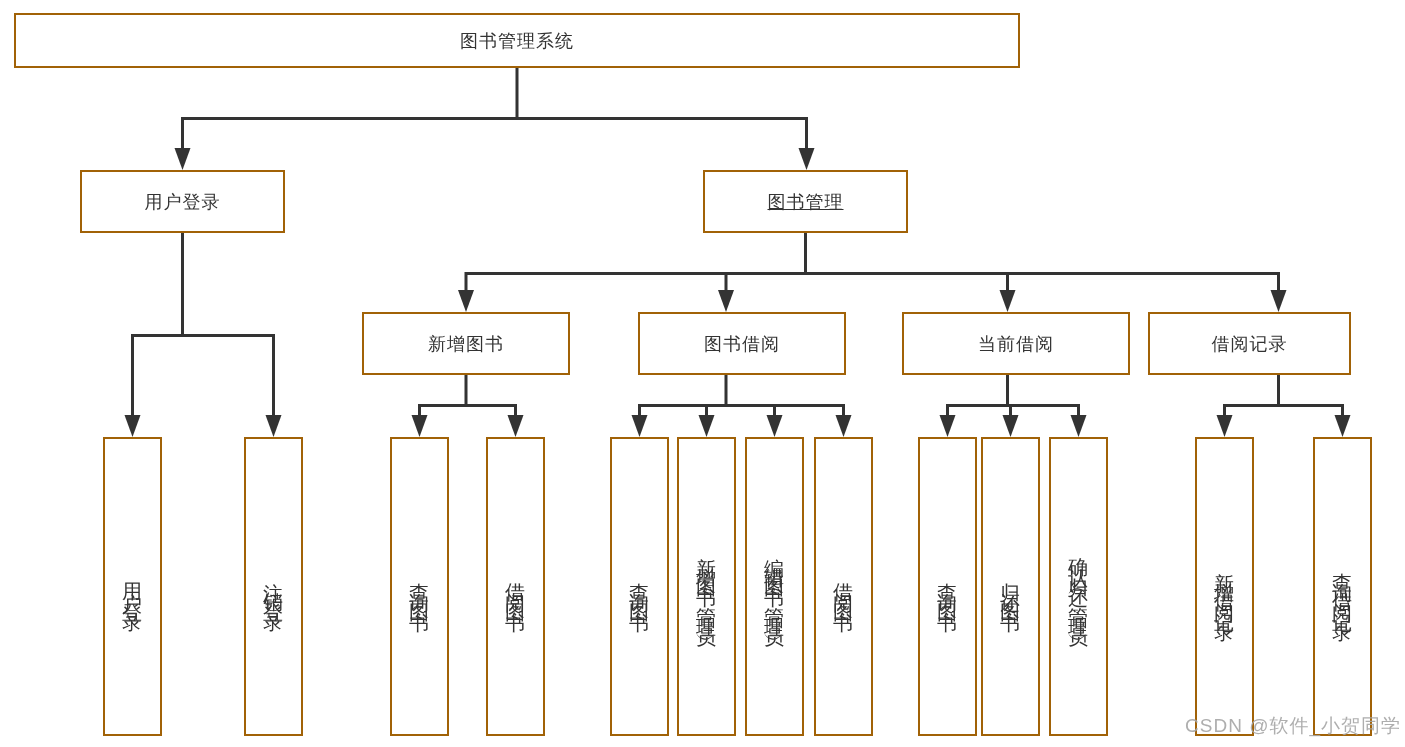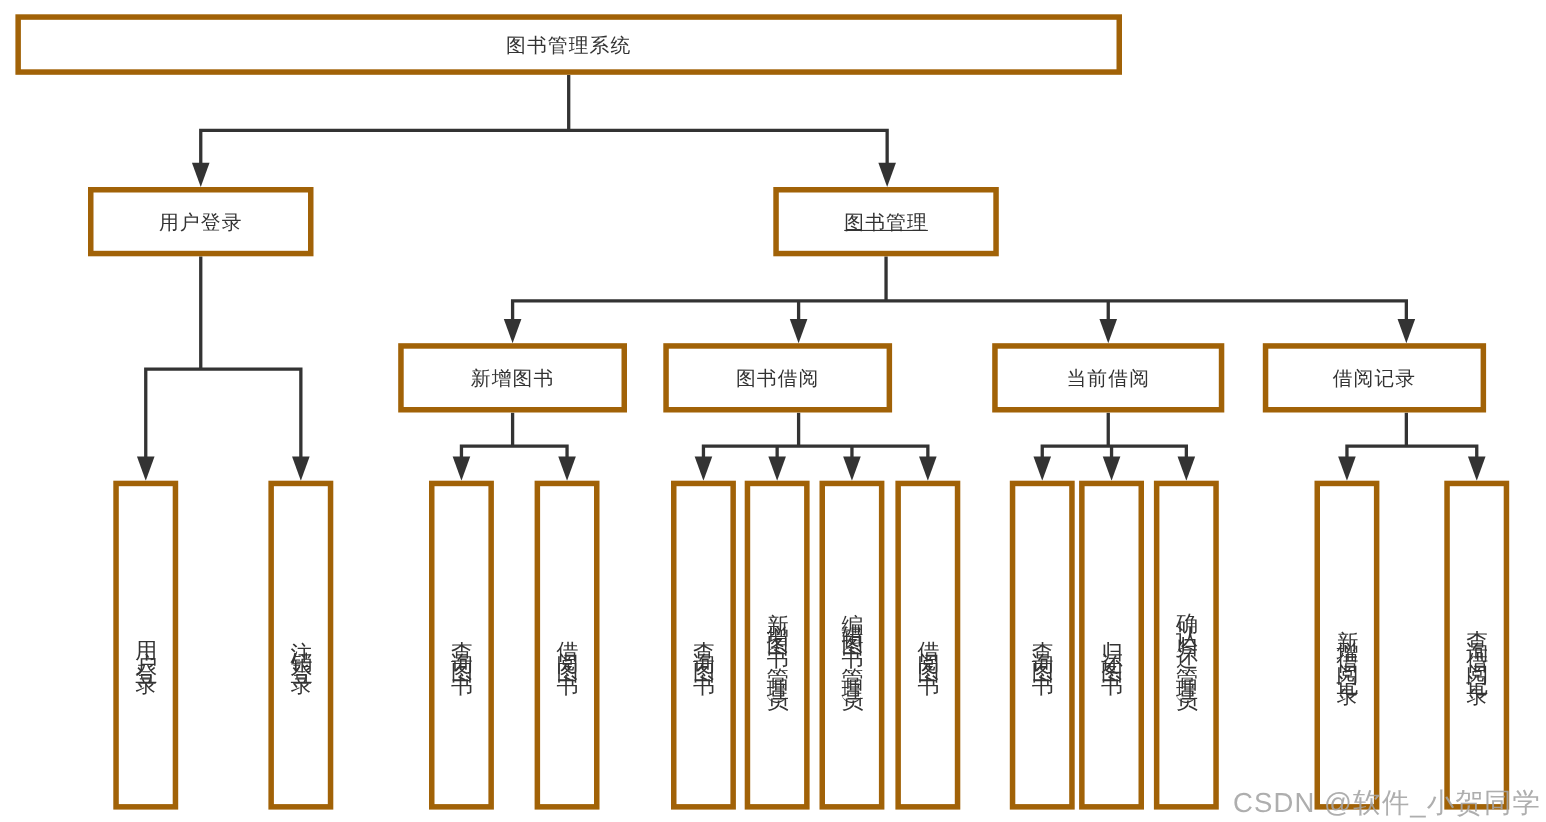--- a/index.html
+++ b/index.html
@@ -20,21 +20,21 @@
     position: absolute;
     left: 0;
     top: 0;
     width: 1405px;
     height: 747px;
     z-index: 1;
   }
   .node {
     position: absolute;
     box-sizing: border-box;
-    border: 5px solid #a16207;
+    border: 2px solid #a16207;
     background: #ffffff;
     display: flex;
     align-items: center;
     justify-content: center;
     color: #333333;
     font-size: 18px;
     letter-spacing: 1px;
     z-index: 2;
     text-align: center;
   }
@@ -43,21 +43,21 @@
     writing-mode: vertical-rl;
     text-orientation: mixed;
     font-size: 20px;
     letter-spacing: 10px;
     line-height: 1;
   }
   .watermark {
     position: absolute;
     right: 4px;
     top: 713px;
-    font-size: 25px;
+    font-size: 19px;
     color: rgba(165,165,165,0.9);
     letter-spacing: 1px;
     z-index: 3;
     white-space: nowrap;
   }
 </style>
 </head>
 <body>
 
 <div class="canvas">
@@ -126,22 +126,22 @@
       <polygon points="1334.5,415 1350.5,415 1342.5,437"></polygon>
     </g>
   </svg>
 
   <div class="node root" style="left:14px; top:13px; width:1006px; height:55px;">图书管理系统</div>
 
   <div class="node" style="left:80px; top:170px; width:205px; height:63px;">用户登录</div>
   <div class="node" style="left:703px; top:170px; width:205px; height:63px;text-decoration:underline;">图书管理</div>
 
   <div class="node" style="left:362px; top:312px; width:208px; height:63px;">新增图书</div>
-  <div class="node" style="left:603px; top:312px; width:208px; height:63px;">图书借阅</div>
-  <div class="node" style="left:902px; top:312px; width:211px; height:63px;">当前借阅</div>
+  <div class="node" style="left:638px; top:312px; width:208px; height:63px;">图书借阅</div>
+  <div class="node" style="left:902px; top:312px; width:228px; height:63px;">当前借阅</div>
   <div class="node" style="left:1148px; top:312px; width:203px; height:63px;">借阅记录</div>
 
   <div class="node leaf" style="left:103px; top:437px; width:59px; height:299px;">用户登录</div>
   <div class="node leaf" style="left:244px; top:437px; width:59px; height:299px;">注销登录</div>
 
   <div class="node leaf" style="left:390px; top:437px; width:59px; height:299px;">查询图书</div>
   <div class="node leaf" style="left:486px; top:437px; width:59px; height:299px;">借阅图书</div>
 
   <div class="node leaf" style="left:610px; top:437px; width:59px; height:299px;">查询图书</div>
   <div class="node leaf" style="left:677px; top:437px; width:59px; height:299px;">新增图书（管理员）</div>

